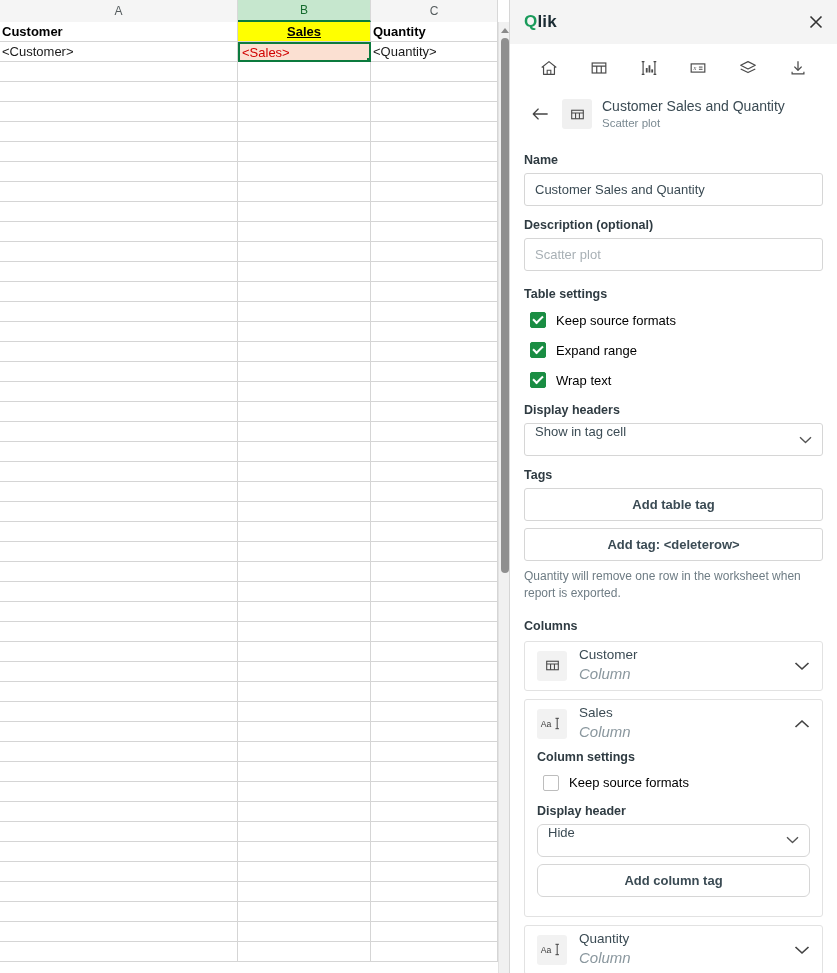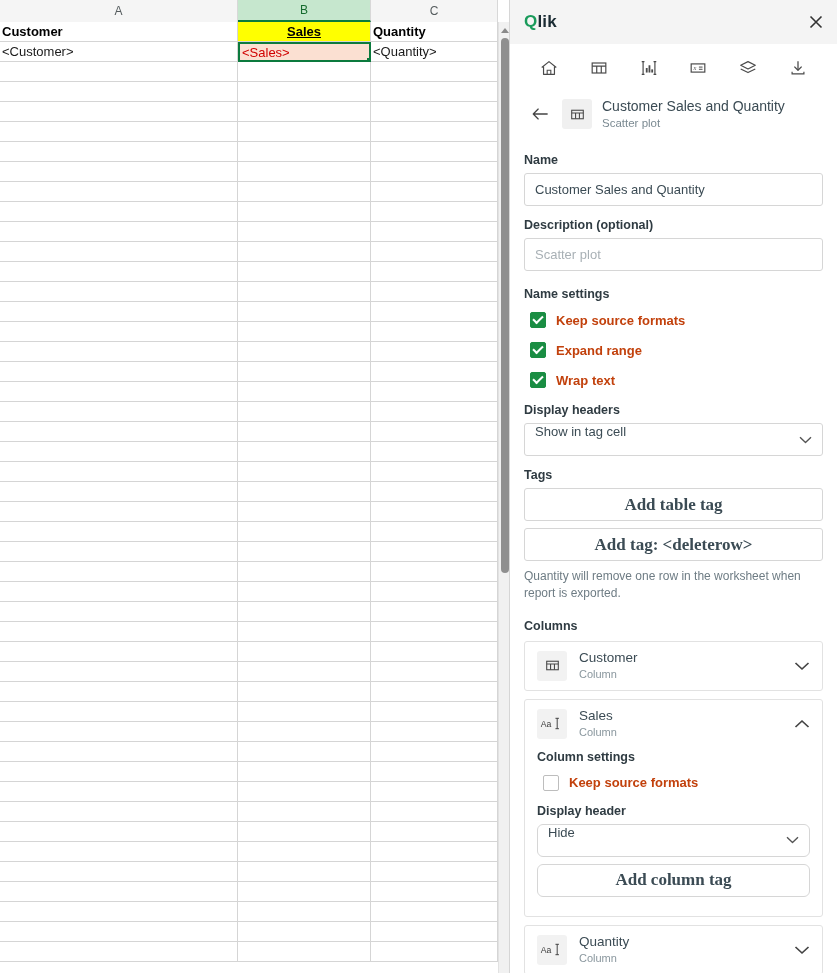--- a/index.html
+++ b/index.html
@@ -233,21 +233,21 @@
   }
   .chk.on { background: #1a8d43; border: 1px solid #1a8d43; }
   .chk.off { background: #fff; border: 1px solid #bdbdbd; }
   .chk.on:after {
     content: "";
     width: 8px; height: 4px;
     border-left: 2px solid #fff;
     border-bottom: 2px solid #fff;
     transform: rotate(-45deg) translate(1px, -1px);
   }
-  .chk-label { font-size: 13px; color: #c2410c; font-weight: bold; }
+  .chk-label { font-size: 13px; color: #000000; }
 
   .select-box {
     width: 299px; height: 33px;
     border: 1px solid #d6d6d6;
     border-radius: 3px;
     background: #fff;
     display: flex; 
     padding: 0 10px;
     font-size: 13px;
     color: #3b4b54;
@@ -258,26 +258,26 @@
     position: absolute; right: 10px; top: 50%;
     transform: translateY(-50%);
     color: #555;
   }
   .btn-outline {
     width: 299px; height: 33px;
     border: 1px solid #d6d6d6;
     border-radius: 3px;
     background: #fff;
     display: flex; align-items: center; justify-content: center;
-    font-size: 17px;
+    font-size: 13px;
     font-weight: bold;
     color: #3b4b54;
     cursor: pointer;
     margin-bottom: 7px;
-    font-family: Liberation Serif, serif;
+    font-family: Liberation Sans, sans-serif;
   }
   .help-text {
     font-size: 12px;
     color: #6e7c84;
     line-height: 1.45;
     margin: 4px 0 0 0;
     width: 285px;
   }
 
   .col-card {
@@ -300,21 +300,21 @@
     border-radius: 3px;
     display: flex; align-items: center; justify-content: center;
     margin-right: 12px;
     flex: 0 0 30px;
     color: #4a4a4a;
     font-size: 11px;
     text-align: right;
   }
   .col-meta { flex: 1; line-height: 1.25; }
   .col-name { font-size: 13.5px; color: #3b4b54; }
-  .col-sub { font-size: 11px; color: #8a979e; margin-top: 1px; }
+  .col-sub { font-size: 15px; color: #8a979e; margin-top: 1px; font-style: italic; }
   .col-chev { color: #444; display: flex; align-items: center; }
   .col-body { padding: 0 12px 12px 12px; }
   .col-body .section-title { margin-top: 2px; }
   .col-body .field-label { margin-top: 10px; }
   .col-body .select-box,
   .col-body .btn-outline { width: 273px; border-radius: 6px; }
   .col-body .chk-row { margin-bottom: 4px; }
 </style>
 </head>
 <body>
@@ -655,21 +655,21 @@
     </div>
 
     <div id="panel-body">
 
       <div class="field-label">Name</div>
       <input class="text-input" value="Customer Sales and Quantity" style="">
 
       <div class="field-label">Description (optional)</div>
       <input class="text-input" placeholder="Scatter plot" style="">
 
-      <div class="section-title">Name settings</div>
+      <div class="section-title">Table settings</div>
 
       <div class="chk-row">
         <div class="chk on"></div>
         <span class="chk-label">Keep source formats</span>
       </div>
       <div class="chk-row">
         <div class="chk on"></div>
         <span class="chk-label">Expand range</span>
       </div>
       <div class="chk-row">

